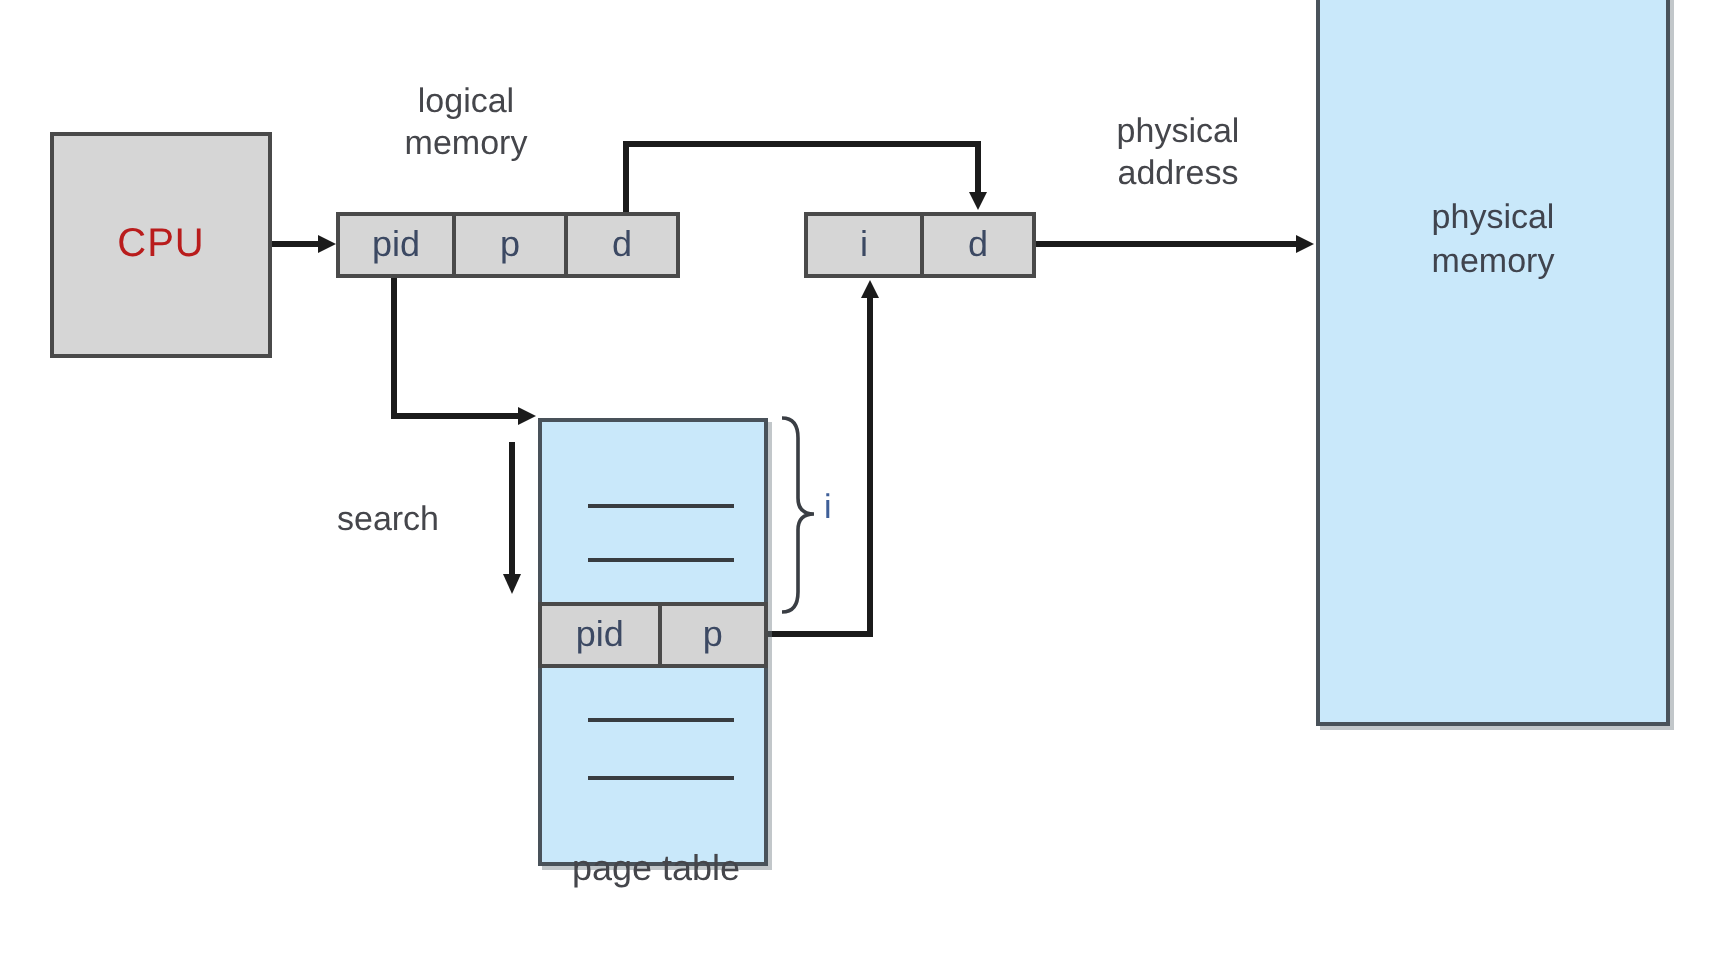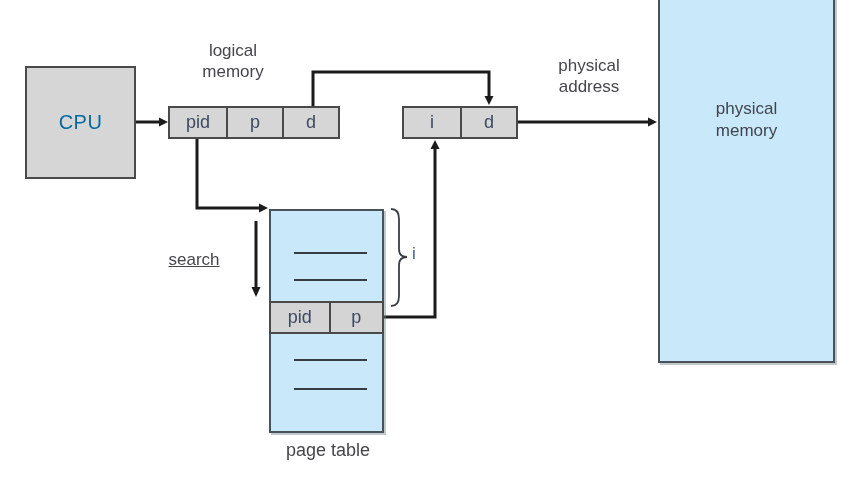--- a/index.html
+++ b/index.html
@@ -6,21 +6,21 @@
   .canvas {
     position:relative; width:860px; height:479px;
     background:#ffffff; overflow:hidden;
     font-family:"Liberation Sans", sans-serif;
     -webkit-font-smoothing:antialiased;
   }
   .box { position:absolute; box-sizing:border-box; }
   .gray-box {
     background:#d6d6d6; border:2px solid #4a4a4a;
     display:flex; align-items:center; justify-content:center;
-    color:#0369a1;
+    color:#b91c1c;
   }
   .blue-box {
     background:#c9e8fa; border:2px solid #49525a;
     box-shadow:2px 2px 0 rgba(120,130,138,.45);
   }
   .cpu { left:25px; top:66px; width:111px; height:113px; font-size:20px; letter-spacing:.5px; }
   .register {
     position:absolute; box-sizing:border-box; display:flex;
     background:#d6d6d6; border:2px solid #4a4a4a; height:33px;
   }
@@ -33,22 +33,22 @@
   .reg-logical .cell { width:33.33%; }
   .reg-physical { left:402px; top:106px; width:116px; }
   .reg-physical .cell { width:50%; }
 
   .lbl {
     position:absolute; color:#45464b; font-size:17px; line-height:21px;
     text-align:center; white-space:pre-line;
   }
   .lbl-logical  { left:173px; top:40px;  width:120px; }
   .lbl-physical { left:529px; top:55px;  width:120px; }
-  .lbl-search   { left:144px; top:249px; width:100px;text-decoration:underline; }
-  .lbl-pagetable{ left:258px; top:440px; width:140px; font-size:18px; }
+  .lbl-search   { left:144px; top:249px; width:100px; }
+  .lbl-pagetable{ left:258px; top:424px; width:140px; font-size:18px; }
 
   .phys-mem { left:658px; top:-4px; width:177px; height:367px; }
   .phys-mem .mem-label {
     position:absolute; left:0; top:100px; width:100%;
     text-align:center; color:#40444e; font-size:17px; line-height:22px;
     white-space:pre-line;
   }
 
   .page-table { left:269px; top:209px; width:115px; height:224px; }
   .pt-line {

